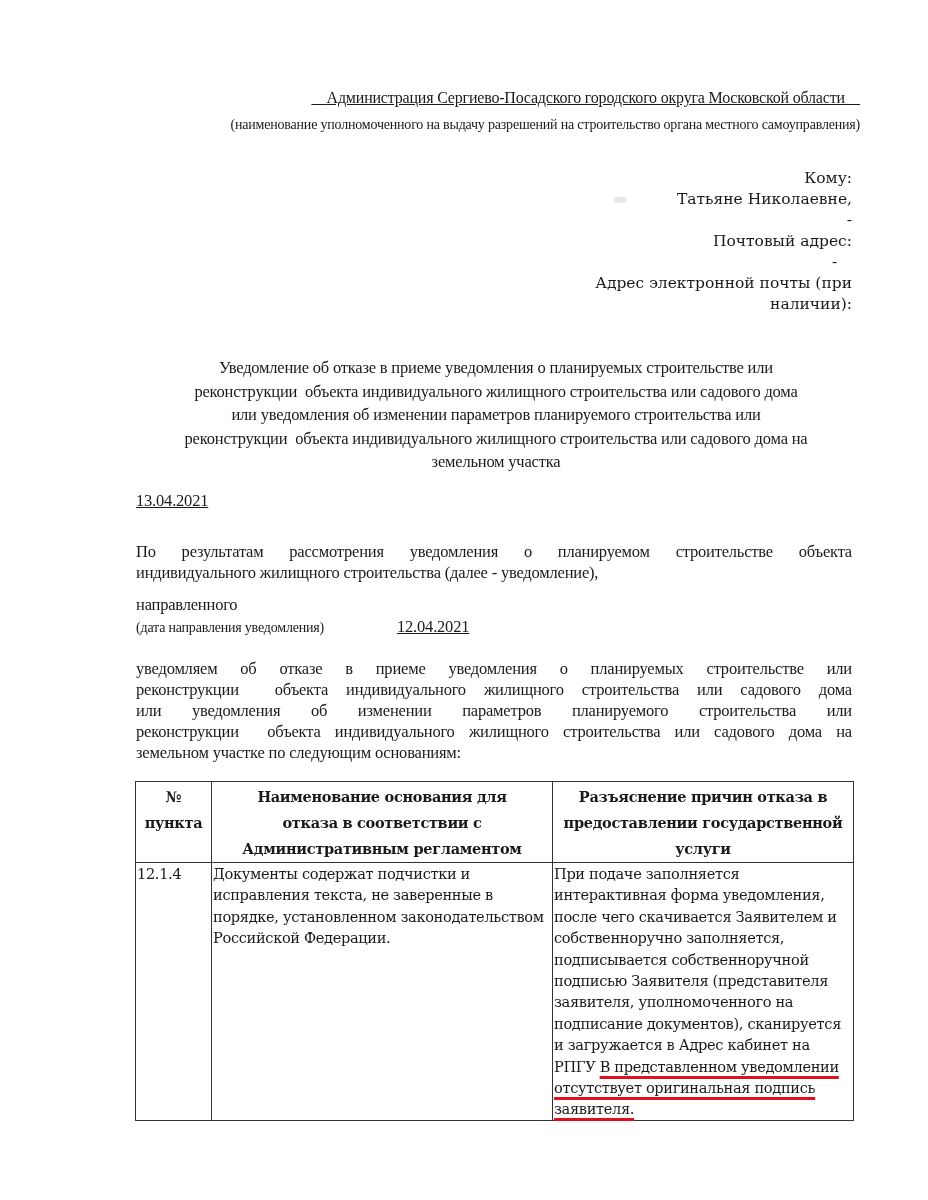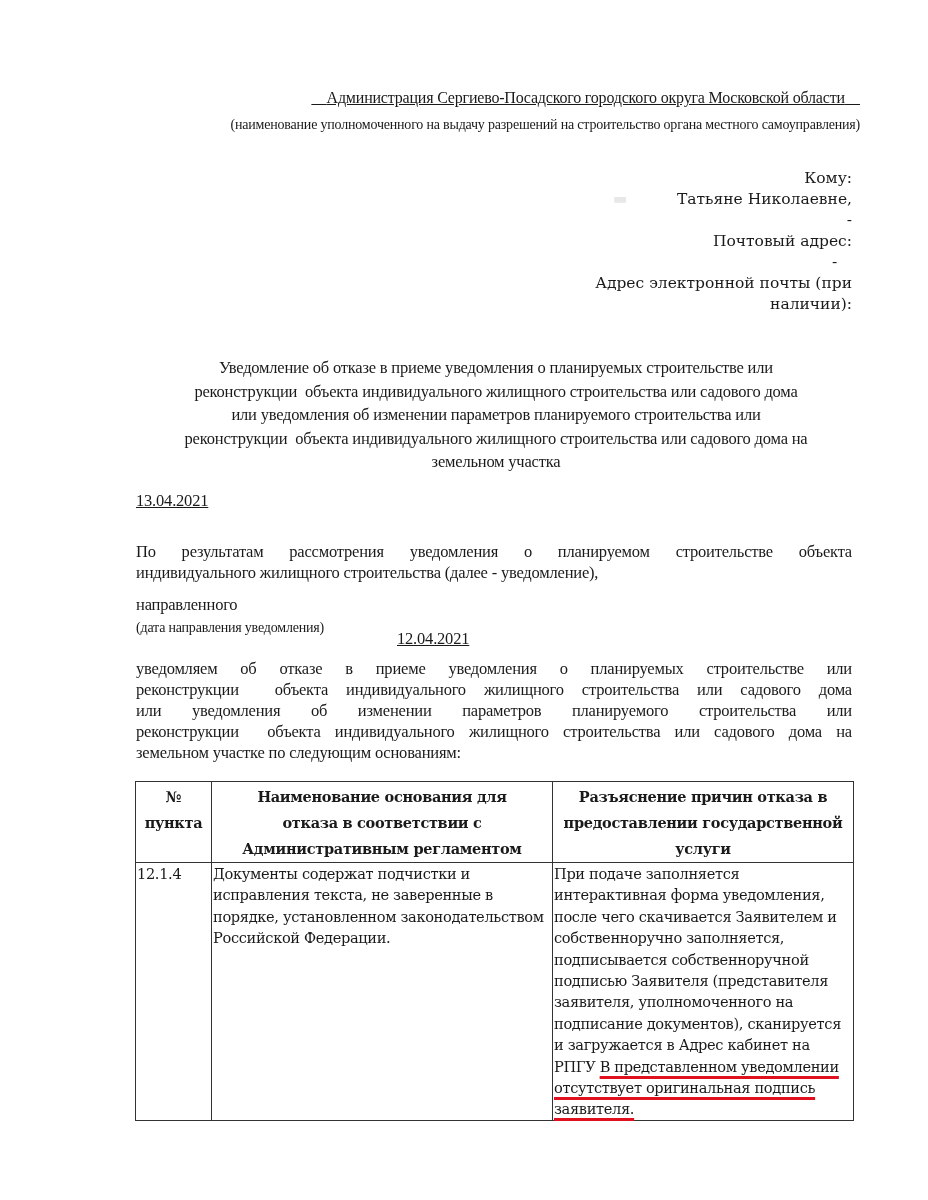--- a/index.html
+++ b/index.html
@@ -47,21 +47,20 @@
 
   .sent {
     position: absolute; left: 136px; top: 595px; font-size: 16.5px; line-height: 20px;
   }
   .sent-sub {
     position: absolute; left: 136px; top: 618px; font-size: 14px; line-height: 20px;
   }
   .sent-date {
     position: absolute; left: 397px; top: 616px; font-size: 16.5px; line-height: 22px;
     text-decoration: underline;
-    margin-top: 12px;
   }
 
   table.grounds {
     position: absolute; left: 135px; top: 781px; width: 718px;
     border-collapse: collapse; table-layout: fixed;
   }
   table.grounds td, table.grounds th {
     border: 1px solid #333; vertical-align: top; padding: 0 1px;
   }
   table.grounds th {

